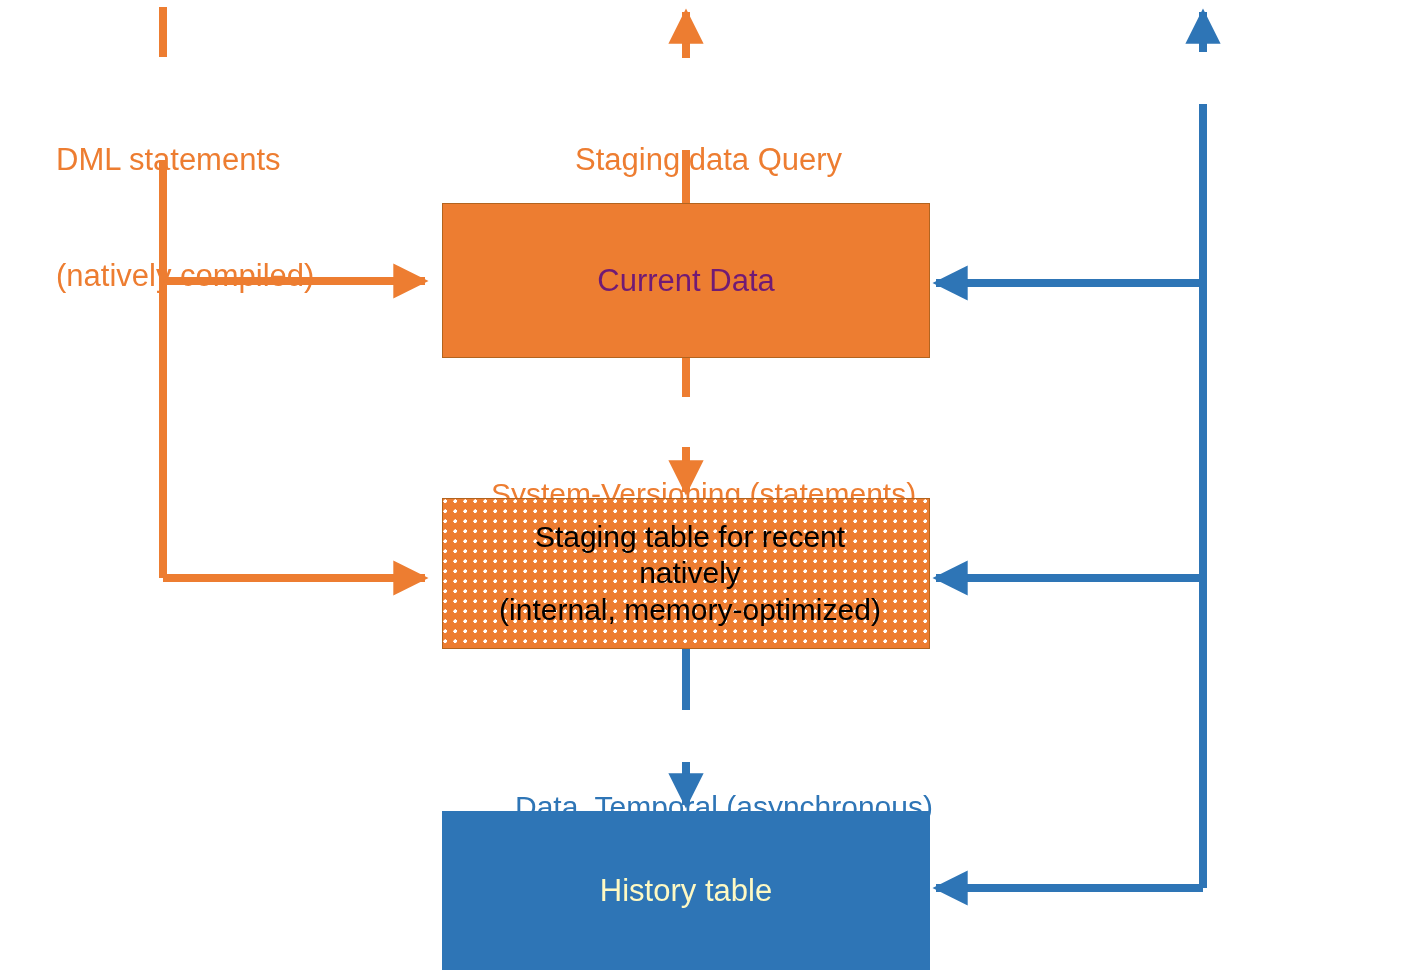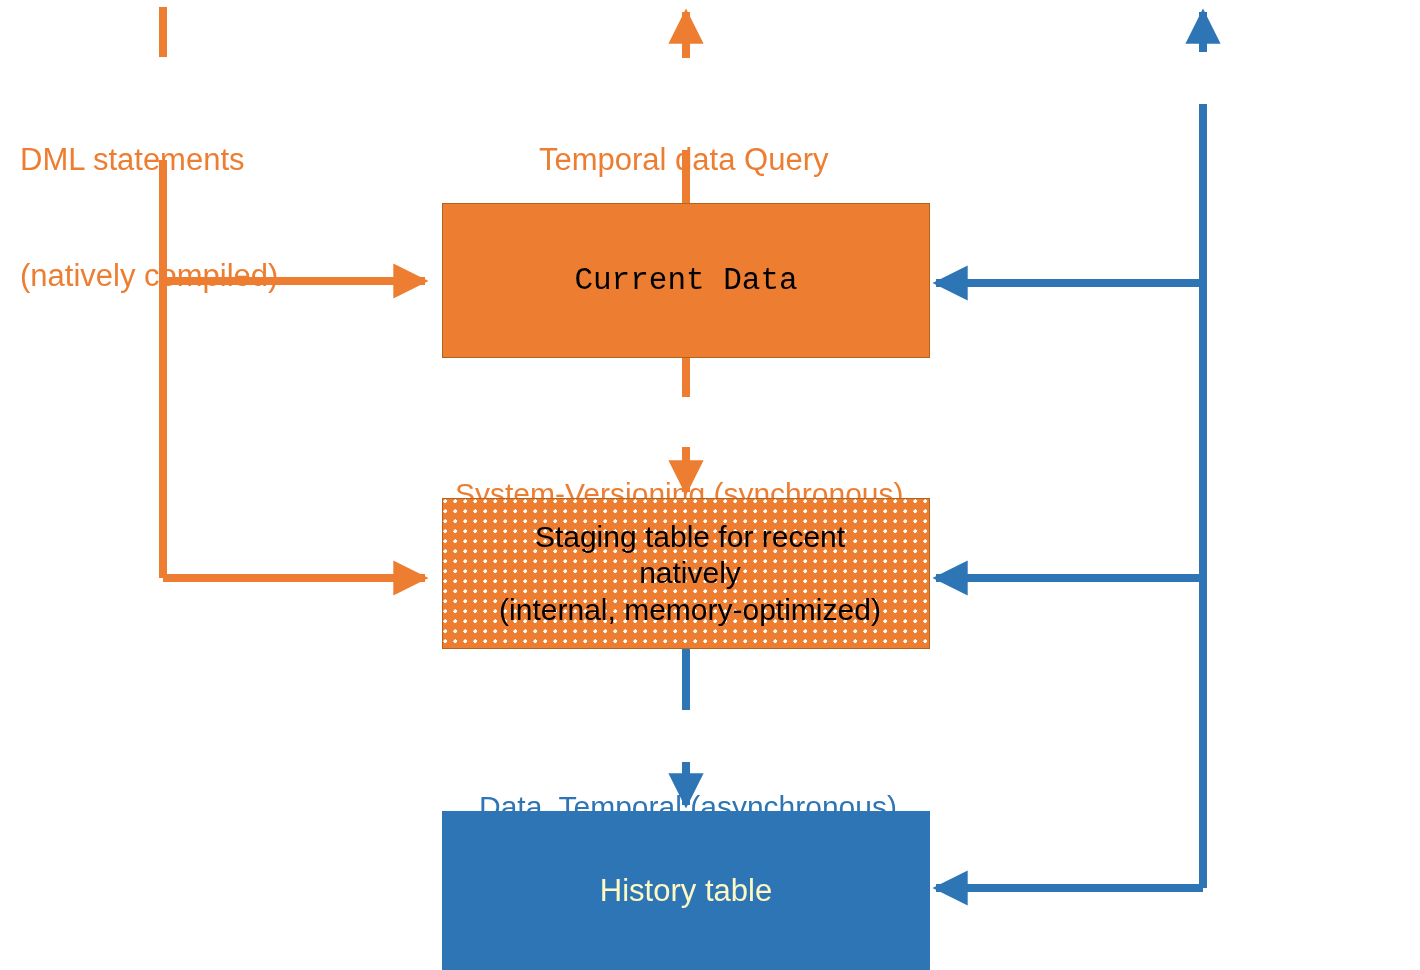--- a/index.html
+++ b/index.html
@@ -41,23 +41,22 @@
   }
   .node .line { display: block; white-space: pre; }
 
   .node-current {
     left: 442px;
     top: 203px;
     width: 488px;
     height: 155px;
     background: #ED7D31;
     border: 1px solid #B2641F;
-    color: #000000;
-    font-size: 31px;
-    font-family: Liberation Mono, monospace;
+    color: #701a75;
+    font-size: 31px;
   }
   .node-staging {
     left: 442px;
     top: 498px;
     width: 488px;
     height: 151px;
     background: #ED7D31;
     border: 1px solid #B2641F;
     color: #000000;
     font-size: 30px;
@@ -81,20 +80,21 @@
     background: #2E75B6;
     color: #fef9c3;
     font-size: 31px;
   }
 
   
   .label {
     position: absolute;
     white-space: pre;
     line-height: 1.25;
+    margin-left: 36px;
   }
   .label .line { display: block; }
   .lbl-orange { color: #ED7D31; }
   .lbl-blue   { color: #2E75B6; }
 
   .lbl-dml {
     left: 20px;
     top: 63px;
     font-size: 31px;
   }
@@ -172,27 +172,27 @@
       <path d="M 1203 888 L 936 888" stroke="#2E75B6" stroke-width="8" fill="none" marker-end="url(#arrow-blue)"></path>
     </g>
   </svg>
 
   <div class="label lbl-orange lbl-dml">
     <span class="line">DML statements</span>
     <span class="line">(natively compiled)</span>
   </div>
 
   <div class="label lbl-orange lbl-curquery">
-    <span class="line">Temporal data Query</span>
+    <span class="line">Staging data Query</span>
     <span class="line">(natively compiled)</span>
   </div>
 
 
   <div class="label lbl-orange lbl-sysver">
-    <span class="line">System-Versioning (synchronous)</span>
+    <span class="line">System-Versioning (statements)</span>
   </div>
 
   <div class="label lbl-blue lbl-datamig">
     <span class="line">Data  Temporal (asynchronous)</span>
   </div>
 
   <div class="node node-current">
     <span class="line">Current Data</span>
   </div>
 

